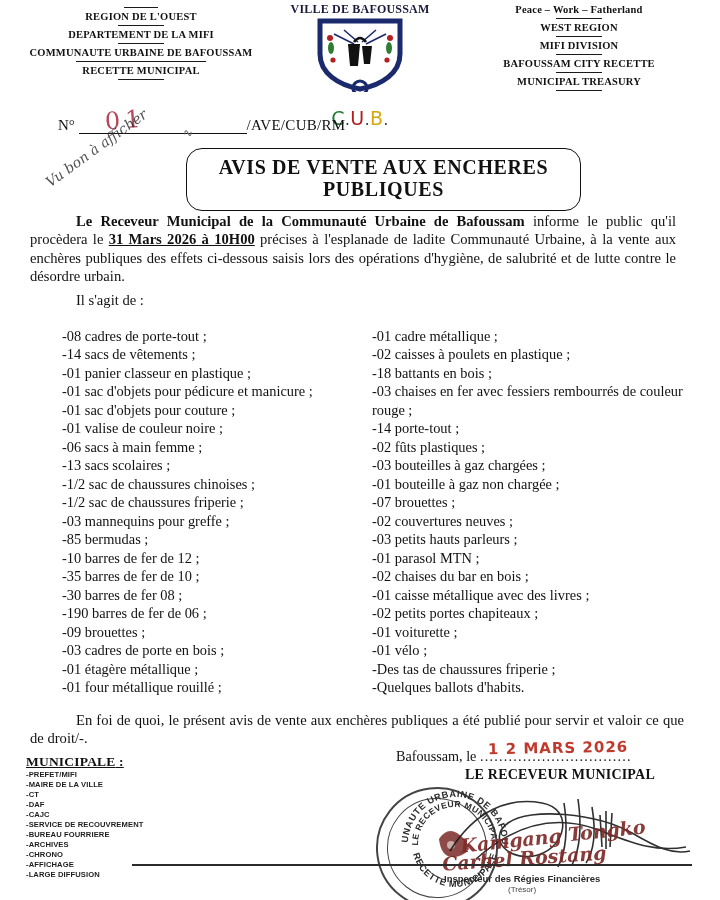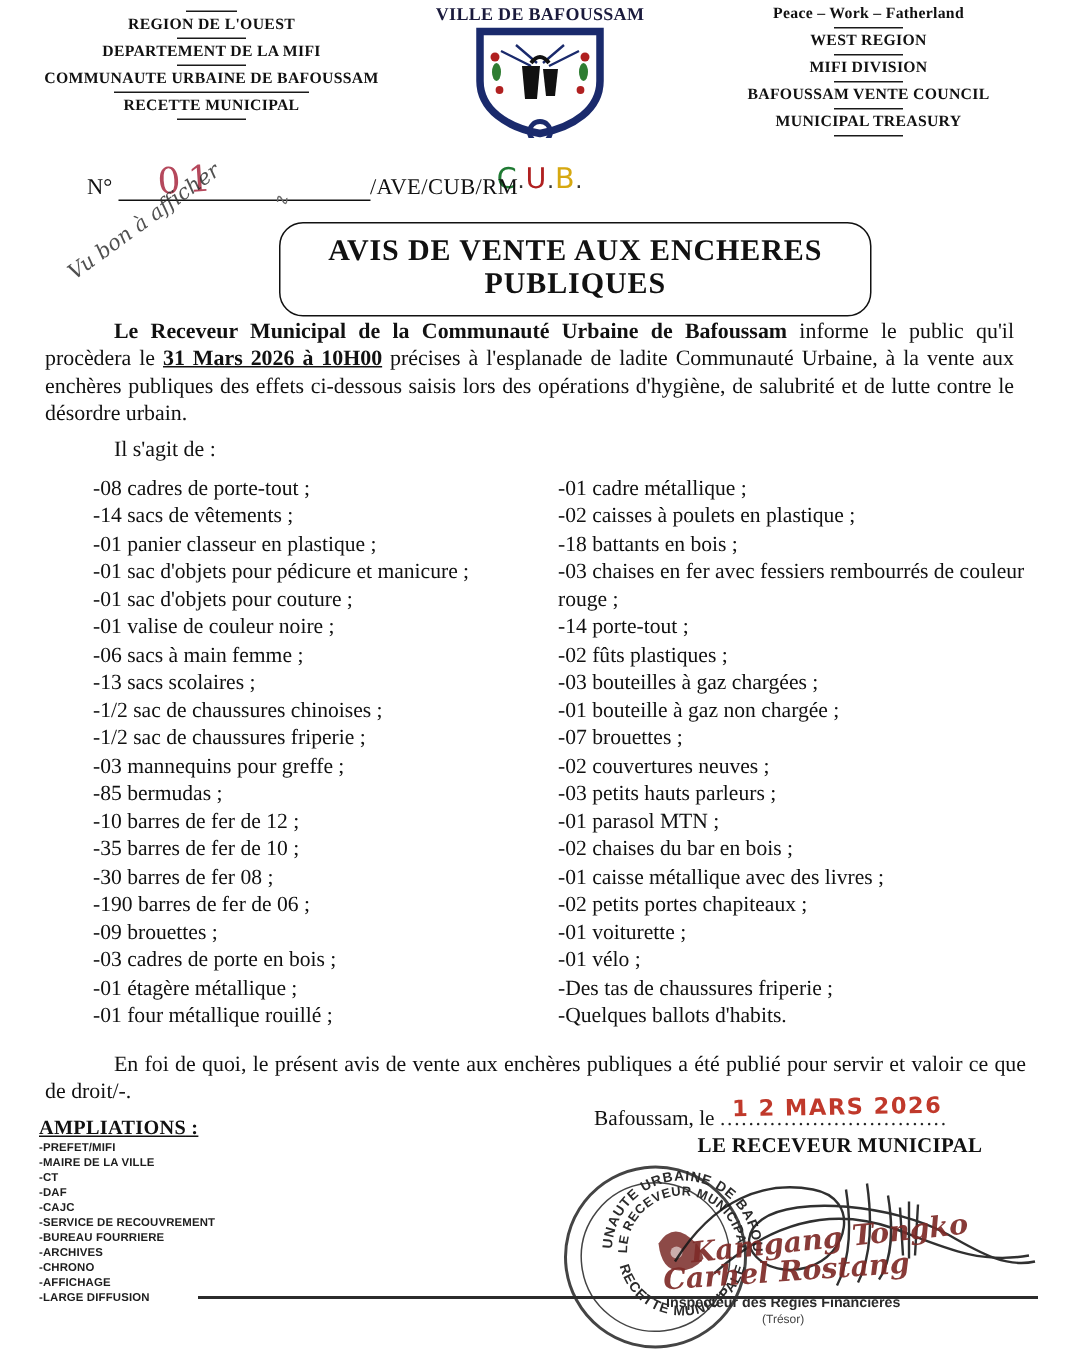--- a/index.html
+++ b/index.html
@@ -166,21 +166,21 @@
   .bold { font-weight: bold; }
   .bold-u { font-weight: bold; text-decoration: underline; }
   .ilsagit {
     font-size: 14.6px;
     margin: 6px 0 5px 46px;
   }
 
   
   .cols {
     display: flex;
-    margin: 8px 0 0 0;
+    margin: 18px 0 0 0;
     padding: 0 20px 0 62px;
   }
   .col-left { width: 310px; }
   .col-right { width: 320px; }
   .li {
     font-size: 14.4px;
     line-height: 1.285;
     white-space: nowrap;
   }
   .li.wrapline { white-space: normal; }
@@ -394,21 +394,21 @@
       </div>
     </div>
 
     <div class="hdr-col">
       <div class="hdr-line">Peace – Work – Fatherland</div>
       <div class="hdr-rule"></div>
       <div class="hdr-line">WEST REGION</div>
       <div class="hdr-rule"></div>
       <div class="hdr-line">MIFI DIVISION</div>
       <div class="hdr-rule"></div>
-      <div class="hdr-line">BAFOUSSAM VENTE COUNCIL</div>
+      <div class="hdr-line">BAFOUSSAM CITY RECETTE</div>
       <div class="hdr-rule"></div>
       <div class="hdr-line">MUNICIPAL TREASURY</div>
       <div class="hdr-rule"></div>
     </div>
   </div>
 
   <div class="numline">
     <span>N°</span>
     <span class="nbl">
       <span class="num-hand">01</span>
@@ -476,21 +476,21 @@
     </div>
   </div>
 
   <div class="closing">
     <span class="indent"></span><span>En foi de quoi, le présent avis de vente aux enchères publiques a été publié pour servir et valoir ce que de droit/-.</span>
   </div>
 
   <div class="foot">
 
     <div class="ampl">
-      <div class="ampl-title"><span>AMPLIATIONS</span><span class="colon"> :</span></div>
+      <div class="ampl-title"><span>MUNICIPALE</span><span class="colon"> :</span></div>
       <div class="ampl-item">-PREFET/MIFI</div>
       <div class="ampl-item">-MAIRE DE LA VILLE</div>
       <div class="ampl-item">-CT</div>
       <div class="ampl-item">-DAF</div>
       <div class="ampl-item">-CAJC</div>
       <div class="ampl-item">-SERVICE DE RECOUVREMENT</div>
       <div class="ampl-item">-BUREAU FOURRIERE</div>
       <div class="ampl-item">-ARCHIVES</div>
       <div class="ampl-item">-CHRONO</div>
       <div class="ampl-item">-AFFICHAGE</div>

